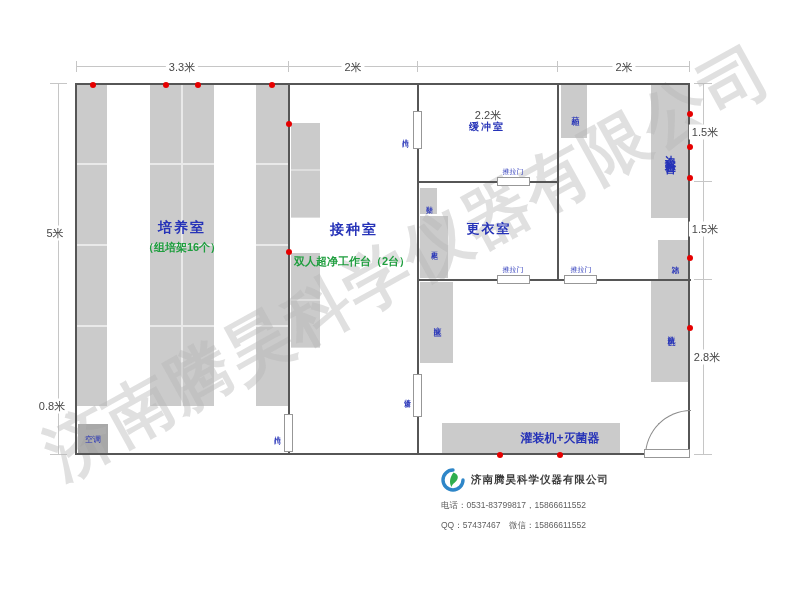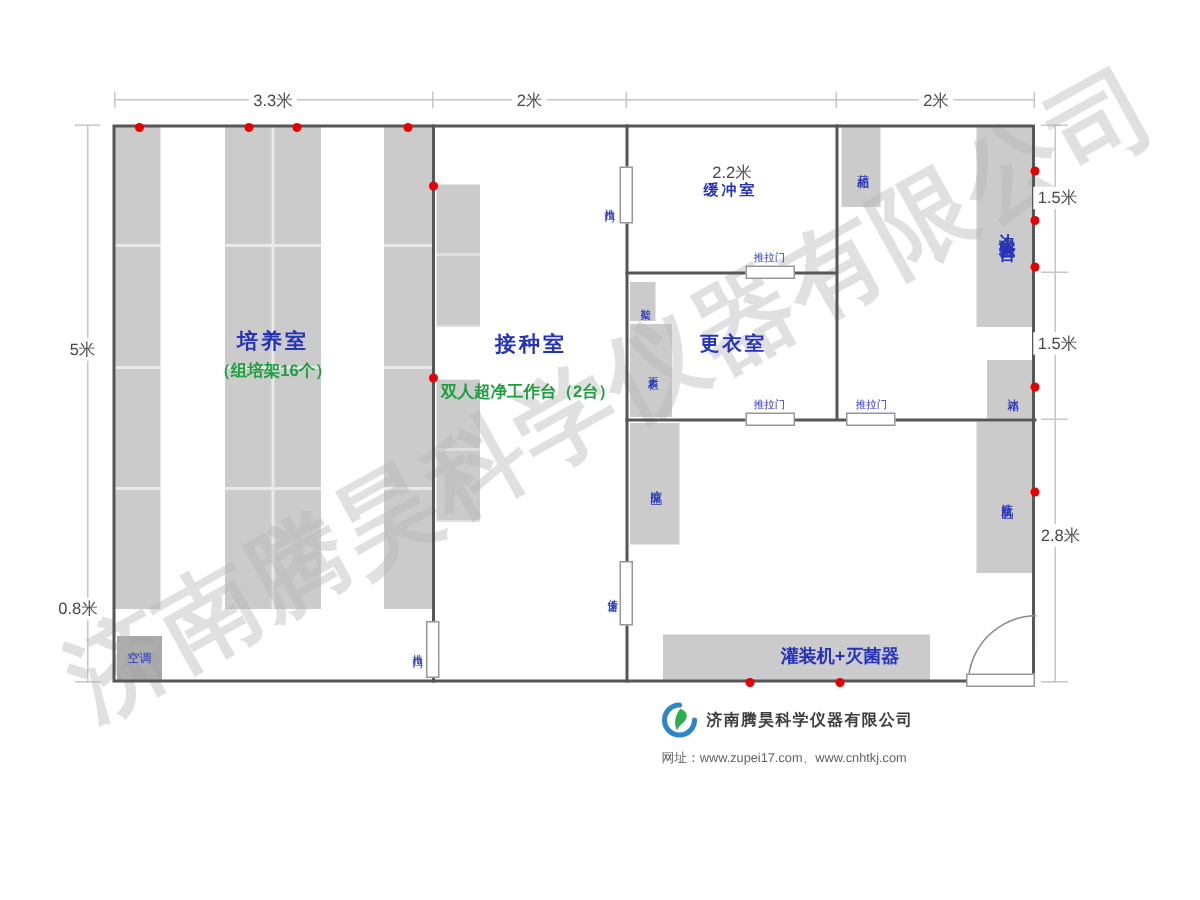--- a/index.html
+++ b/index.html
@@ -160,16 +160,17 @@
   <div class="company">
     <div class="co-head">
       <span style="display:inline-block;width:24px;height:24px;">
         <svg width="24" height="24" viewBox="0 0 24 24">
           <path d="M12 2 A10 10 0 1 0 22 12" fill="none" stroke="#2e86c8" stroke-width="3.4" stroke-linecap="round"></path>
           <path d="M12.5 4.5 c4.5 1.5 5.5 5 3 8.2 c-1.8 2.4 -4.2 3 -5 6.3 c-2.6 -4.5 -1.6 -9.5 2 -14.5z" fill="#2fae4e"></path>
         </svg>
       </span>
       <span class="co-name">济南腾昊科学仪器有限公司</span>
     </div>
-    <div class="co-line">网址：www.zupei17.com、www.cnhtkj.com</div>
+    <div class="co-line">电话：0531-83799817，15866611552</div>
+    <div class="co-line">QQ：57437467　微信：15866611552</div>
   </div>
 
 </div>
 
 </body></html>

